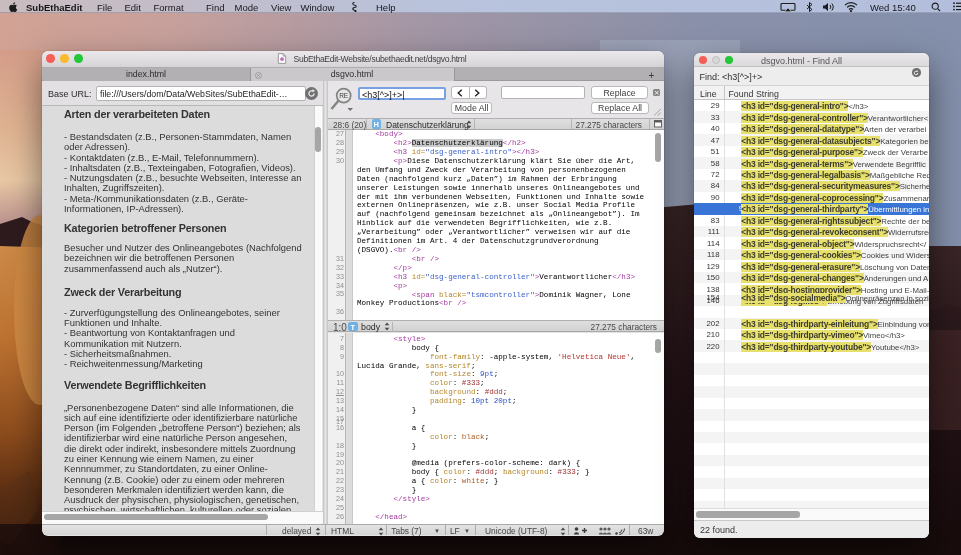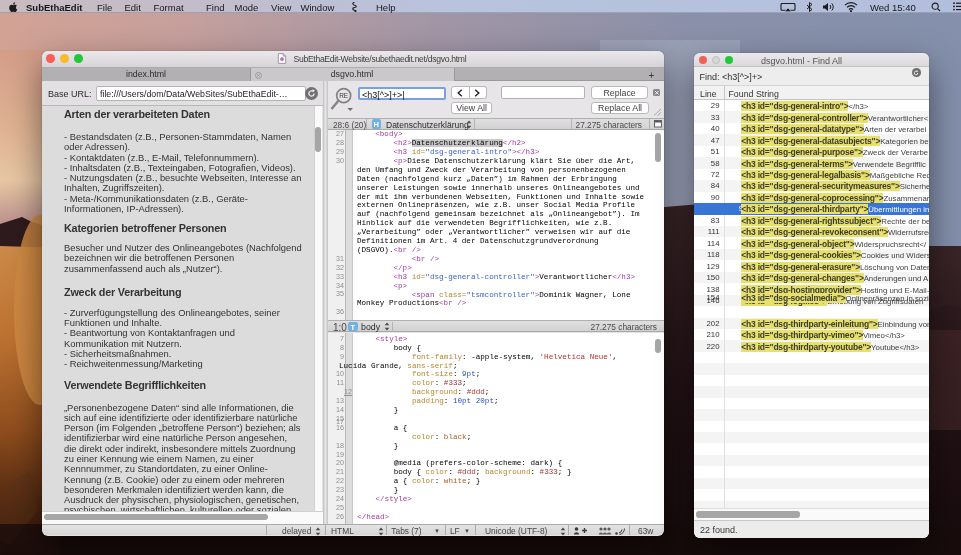--- a/index.html
+++ b/index.html
@@ -216,21 +216,21 @@
 <div class="btn abs" style="left:470.2px;top:86.4px;width:17px;height:12.6px;border-radius:0 3px 3px 0;border-left:none;"></div>
 <svg class="abs" style="left:474px;top:89px" width="6" height="8" viewBox="0 0 6 8">
     <path d="M1.2,0.8 L4.8,4 L1.2,7.2" stroke="#222" stroke-width="1.4" fill="none"></path>
   </svg>
 <div class="fld abs" style="left:500.6px;top:86.4px;width:84.4px;height:12.6px;"></div>
 <div class="btn abs" style="left:590.8px;top:86.4px;width:57.5px;height:12.6px;line-height:12px;">Replace</div>
 <div class="abs" style="left:652.5px;top:88.5px;width:7.5px;height:7.5px;background:#8a8a8a;border-radius:1.5px;"></div>
 <svg class="abs" style="left:652.5px;top:88.5px" width="7.5" height="7.5" viewBox="0 0 7.5 7.5">
     <path d="M2,2 L5.5,5.5 M5.5,2 L2,5.5" stroke="#f2f2f2" stroke-width="1"></path>
   </svg>
-<div class="btn abs" style="left:451px;top:102.4px;width:41.3px;height:11.4px;line-height:11px;">View All</div>
+<div class="btn abs" style="left:451px;top:102.4px;width:41.3px;height:11.4px;line-height:11px;">Mode All</div>
 <div class="btn abs" style="left:591px;top:102.4px;width:58.1px;height:11.4px;line-height:11px;">Replace All</div>
 <svg class="abs" style="left:653px;top:108px" width="9" height="8" viewBox="0 0 9 8">
     <path d="M8,1 L1,7.5 M8,4.5 L4.5,7.5" stroke="#9a9a9a" stroke-width=".8"></path>
   </svg>
 
 <div id="sbar1" class="abs sbar"></div>
 <div class="abs" style="left:333px;top:119.8px;font-size:8.3px;color:#4a4a4a;">28:6 (20)</div>
 <div class="abs" style="left:365.5px;top:118.9px;width:1px;height:9.8px;background:#b4b4b4;"></div>
 <div class="abs" style="left:371.5px;top:119.3px;width:9.6px;height:9.6px;background:#6fb1e5;border-radius:2px;"></div>
 <div class="abs" style="left:373.6px;top:120.2px;font-size:7.5px;font-weight:bold;color:#fff;">H</div>
@@ -273,21 +273,21 @@
 externen Onlinepräsenzen, wie z.B. unser Social Media Profile
 auf (nachfolgend gemeinsam bezeichnet als „Onlineangebot”). Im
 Hinblick auf die verwendeten Begrifflichkeiten, wie z.B.
 „Verarbeitung” oder „Verantwortlicher” verweisen wir auf die
 Definitionen im Art. 4 der Datenschutzgrundverordnung
 (DSGVO).<span class="tg">&lt;br /&gt;</span>
             <span class="tg">&lt;br /&gt;</span>
         <span class="tg">&lt;/p&gt;</span>
 <span class="tg">        &lt;h3 </span><span class="at">id=</span><span class="st">"dsg-general-controller"</span><span class="tg">&gt;</span>Verantwortlicher<span class="tg">&lt;/h3&gt;</span>
 <span class="tg">        &lt;p&gt;</span>
-            <span class="tg">&lt;span </span><span class="at">class=</span><span class="st">"tsmcontroller"</span><span class="tg">&gt;</span>Dominik Wagner, Lone
+            <span class="tg">&lt;span </span><span class="at">black=</span><span class="st">"tsmcontroller"</span><span class="tg">&gt;</span>Dominik Wagner, Lone
 Monkey Productions<span class="tg">&lt;br /&gt;</span>
 </pre>
 <div class="thumbv abs" style="left:655px;top:133px;width:5.6px;height:29px;"></div>
 
 <div id="sbar2" class="abs sbar"></div>
 <div class="abs" style="left:333px;top:322.3px;font-size:10px;color:#4a4a4a;">1:0</div>
 <div class="abs" style="left:348px;top:321.8px;width:9.6px;height:9.6px;background:#6fb1e5;border-radius:2px;"></div>
 <div class="abs" style="left:350.5px;top:322.7px;font-size:7.5px;font-weight:bold;color:#fff;">T</div>
 <div class="abs" style="left:361px;top:321.9px;font-size:8.8px;color:#2a2a2a;">body</div>
 <svg class="abs" style="left:384px;top:322.3px" width="6" height="9" viewBox="0 0 6 9">
@@ -298,37 +298,37 @@
 
 <div id="code2" class="abs codearea"></div>
 <div class="gutter abs" style="left:327.5px;top:332.5px;height:191.8px;"></div>
 <div class="chstrip abs" style="left:346px;top:332.5px;height:191.8px;"></div>
 <div id="gnums2">
     <div class="gnum abs" style="left:328px;top:334.8px;">7</div>
     <div class="gnum abs" style="left:328px;top:343.7px;">8</div>
     <div class="gnum abs" style="left:328px;top:352.6px;">9</div>
     <div class="gnum abs" style="left:328px;top:370.40000000000003px;">10</div>
     <div class="gnum abs" style="left:328px;top:379.3px;">11</div>
-    <div class="gnum abs" style="left:336px;top:388.20000000000005px;text-decoration:underline;">12</div>
+    <div class="gnum abs" style="left:328px;top:388.20000000000005px;text-decoration:underline;">12</div>
     <div class="gnum abs" style="left:328px;top:397.1px;">13</div>
     <div class="gnum abs" style="left:328px;top:406px;">14</div>
     <div class="gnum abs" style="left:328px;top:414.90000000000003px;">15</div>
     <div class="gnum abs" style="left:328px;top:423.8px;">16</div>
     <div class="gnum abs" style="left:328px;top:418px;">17</div>
     <div class="gnum abs" style="left:328px;top:441.6px;">18</div>
     <div class="gnum abs" style="left:328px;top:450.5px;">19</div>
     <div class="gnum abs" style="left:328px;top:459.40000000000003px;">20</div>
     <div class="gnum abs" style="left:328px;top:468.3px;">21</div>
     <div class="gnum abs" style="left:328px;top:477.20000000000005px;">22</div>
     <div class="gnum abs" style="left:328px;top:486.1px;">23</div>
     <div class="gnum abs" style="left:328px;top:495px;">24</div>
     <div class="gnum abs" style="left:328px;top:503.9px;">25</div>
     <div class="gnum abs" style="left:328px;top:512.8px;">26</div>
   </div>
-<pre id="pre2" class="abs" style="left:339px;top:334.8px;">        <span class="tg">&lt;style&gt;</span>
+<pre id="pre2" class="abs" style="left:357px;top:334.8px;">        <span class="tg">&lt;style&gt;</span>
             body {
                 <span class="at">font-family</span>: -apple-system, <span class="sq">'Helvetica Neue'</span>,
 Lucida Grande, <span class="at">sans-serif</span>;
                 <span class="at">font-size</span>: <span class="nm">9pt</span>;
                 <span class="at">color</span>: <span class="hx">#333</span>;
                 <span class="at">background</span>: <span class="hx">#ddd</span>;
                 <span class="at">padding</span>: <span class="nm">10pt 20pt</span>;
             }
 
             a {

